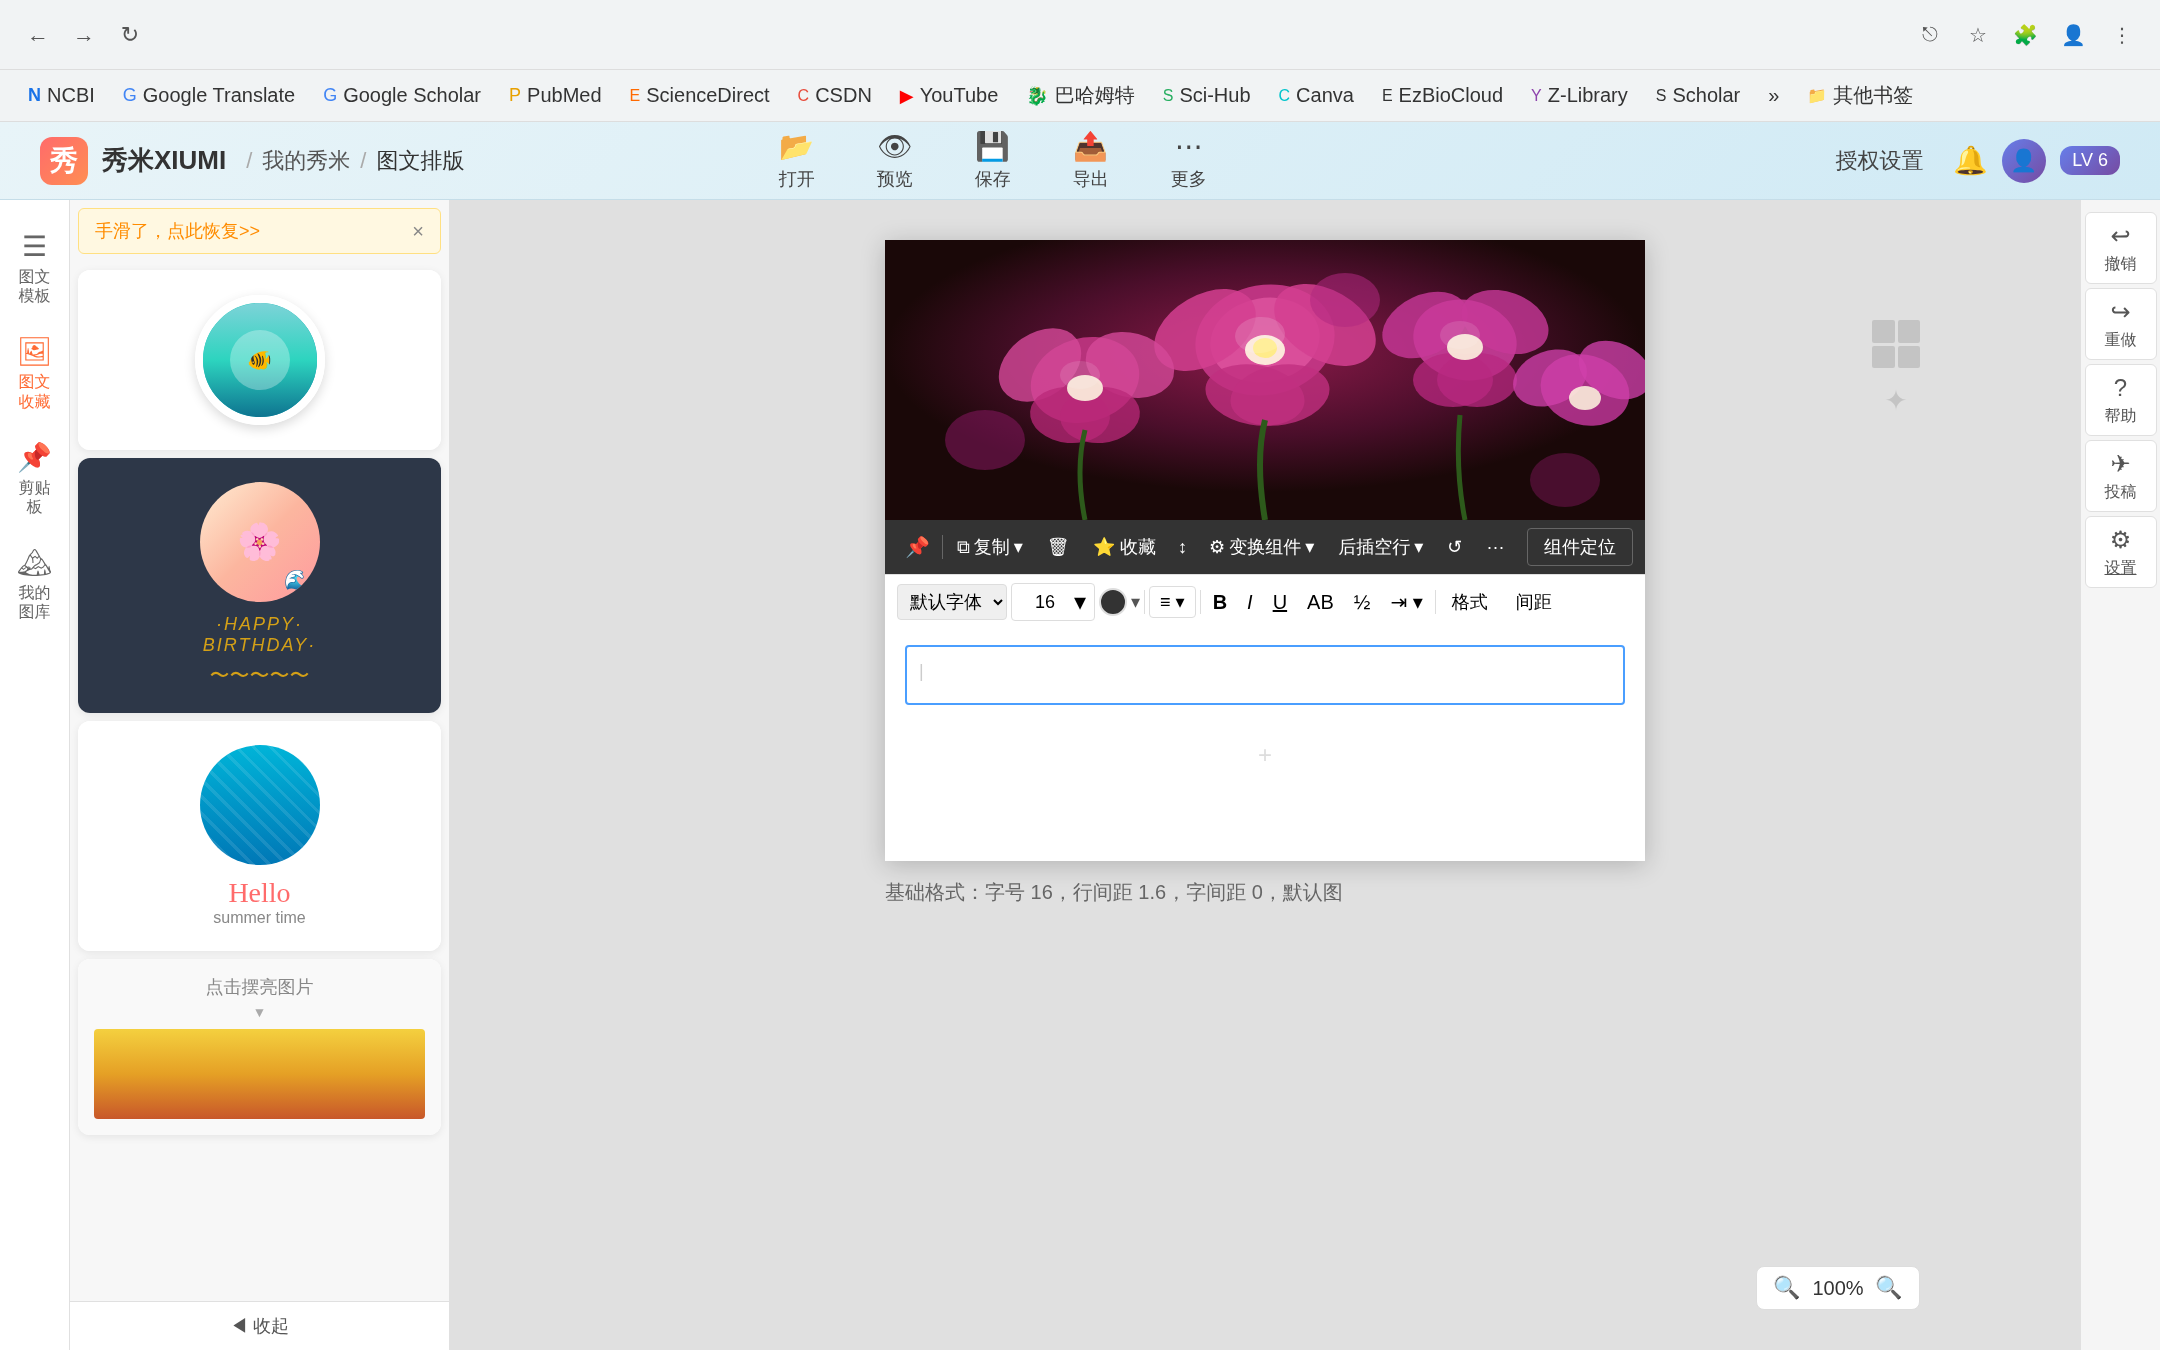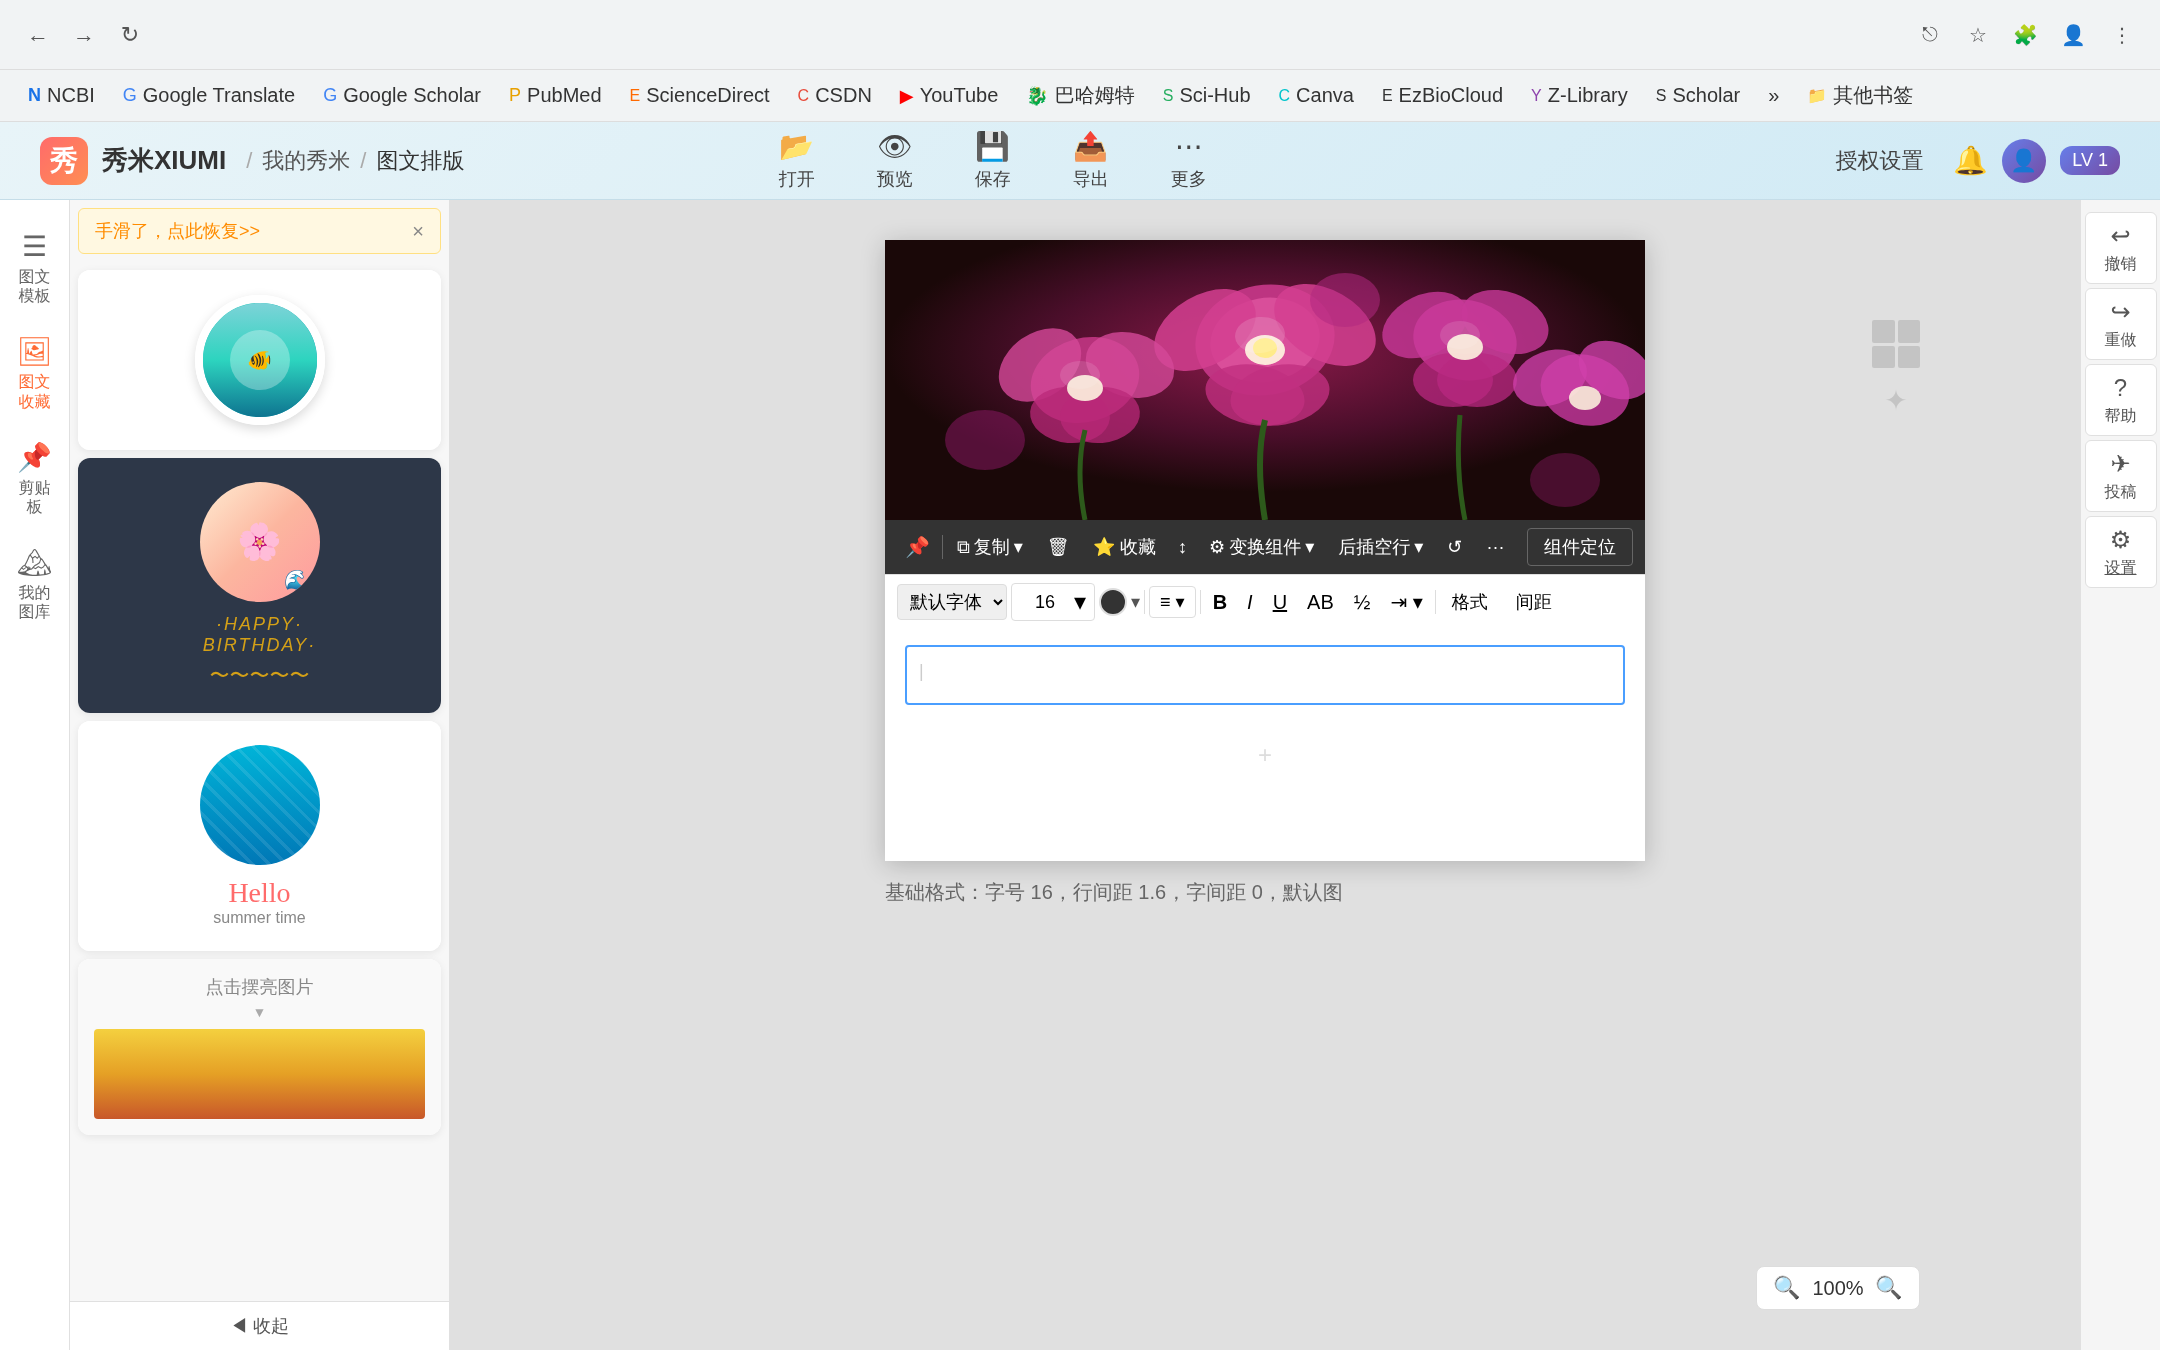--- a/index.html
+++ b/index.html
@@ -166,21 +166,21 @@
     </div>
     <div class="toolbar-btn">
       <span class="toolbar-btn-icon">⋯</span>
       <span>更多</span>
     </div>
   </div>
   <div class="header-right">
     <span class="auth-btn">授权设置</span>
     <span class="bell-icon">🔔</span>
     <div class="avatar" style="background:linear-gradient(135deg,#667eea,#764ba2);display:flex;align-items:center;justify-content:center;color:white;font-size:22px;">👤</div>
-    <span class="level-badge">LV 1</span>
+    <span class="level-badge">LV 6</span>
   </div>
 </div>
 
 <div class="main-layout">
 
   <div class="sidebar">
     <div class="sidebar-item">
       <span class="sidebar-icon">☰</span>
       <span class="sidebar-label">图文模板</span>
     </div>

